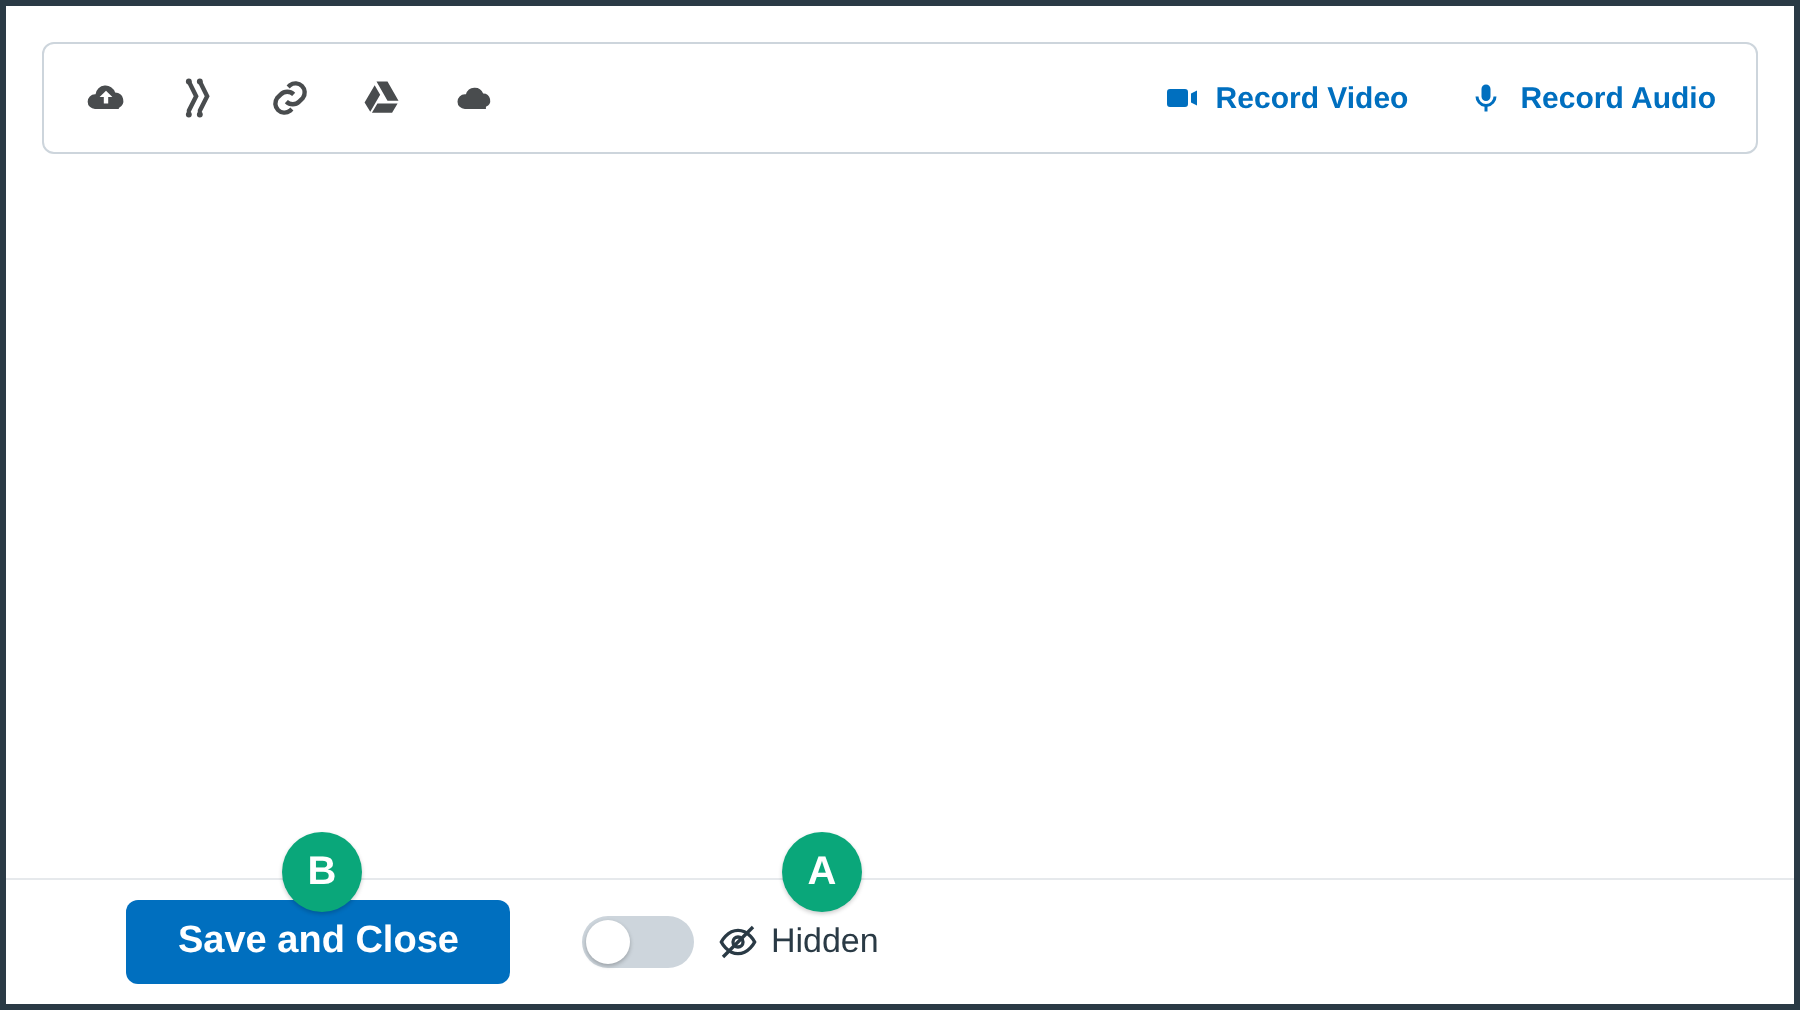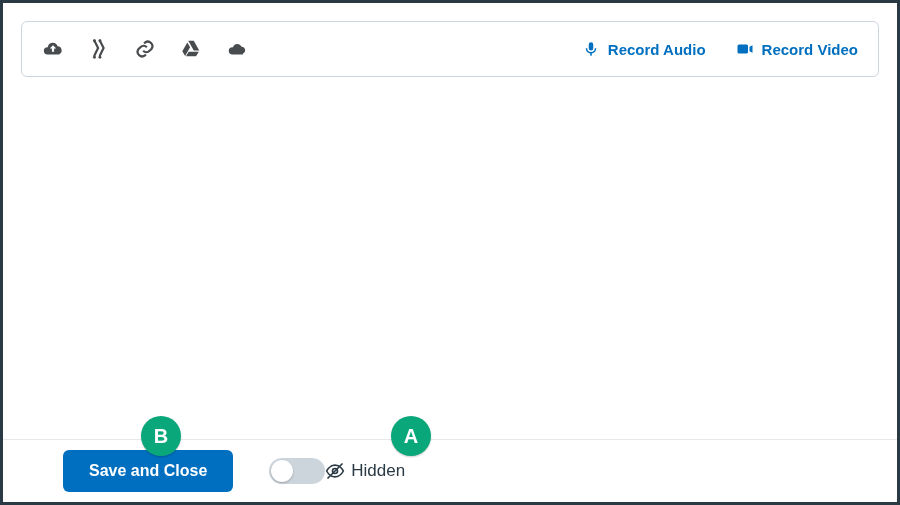--- a/index.html
+++ b/index.html
@@ -51,32 +51,32 @@
       height: 62px;
       display: flex; align-items: center;
       padding: 0 18px 0 60px;
       gap: 14px;
       position: relative;
     }
     .btn-primary {
       background: #006fbf; color: #fff;
       border: none; border-radius: 6px;
       height: 42px; padding: 0 26px;
-      font-weight: 700; font-size: 16px;
+      font-weight: 700; font-size: 19px;
       cursor: pointer;
     }
     .btn-secondary {
       background: #e9edf2; color: #2a3a45;
       border: none; border-radius: 6px;
       height: 42px; padding: 0 30px;
       font-weight: 700; font-size: 16px;
       cursor: pointer;
     }
     .toggle-wrap {
-      display: flex; 
+      display: flex; gap: 12px;
       margin-left: 22px;
     }
     .toggle {
       width: 56px; height: 26px;
       background: #cdd5dc;
       border-radius: 13px;
       position: relative;
       cursor: pointer;
     }
     .toggle-knob {
@@ -139,29 +139,29 @@
         </span>
         <span class="tb-icon">
           <svg viewBox="0 0 24 24" fill="currentColor">
               <path d="M18.5 18H7a4 4 0 0 1 0-8c.2 0 .4 0 .6.02A5 5 0 0 1 17 9.5a3.8 3.8 0 0 1 1.5 7.3V18z"></path>
             </svg>
         </span>
       </div>
       <div class="toolbar-right">
         <span class="record-link">
           <svg viewBox="0 0 24 24" fill="currentColor">
+              <path d="M4 6h10a2 2 0 0 1 2 2v8a2 2 0 0 1-2 2H4a2 2 0 0 1-2-2V8a2 2 0 0 1 2-2zm14 3l4-2v10l-4-2V9z"></path>
+            </svg>
+          <span>Record Video</span>
+        </span>
+        <span class="record-link">
+          <svg viewBox="0 0 24 24" fill="currentColor">
               <path d="M12 14a3 3 0 0 0 3-3V6a3 3 0 0 0-6 0v5a3 3 0 0 0 3 3zm5-3a5 5 0 0 1-10 0H5a7 7 0 0 0 6 6.9V21h2v-3.1A7 7 0 0 0 19 11h-2z"></path>
             </svg>
           <span>Record Audio</span>
-        </span>
-        <span class="record-link">
-          <svg viewBox="0 0 24 24" fill="currentColor">
-              <path d="M4 6h10a2 2 0 0 1 2 2v8a2 2 0 0 1-2 2H4a2 2 0 0 1-2-2V8a2 2 0 0 1 2-2zm14 3l4-2v10l-4-2V9z"></path>
-            </svg>
-          <span>Record Video</span>
         </span>
       </div>
     </div>
   </div>
 
   <div class="footer-sep"></div>
   <div class="footer">
     <button class="btn-primary">Save and Close</button>
     <div class="toggle-wrap">
       <div class="toggle">

